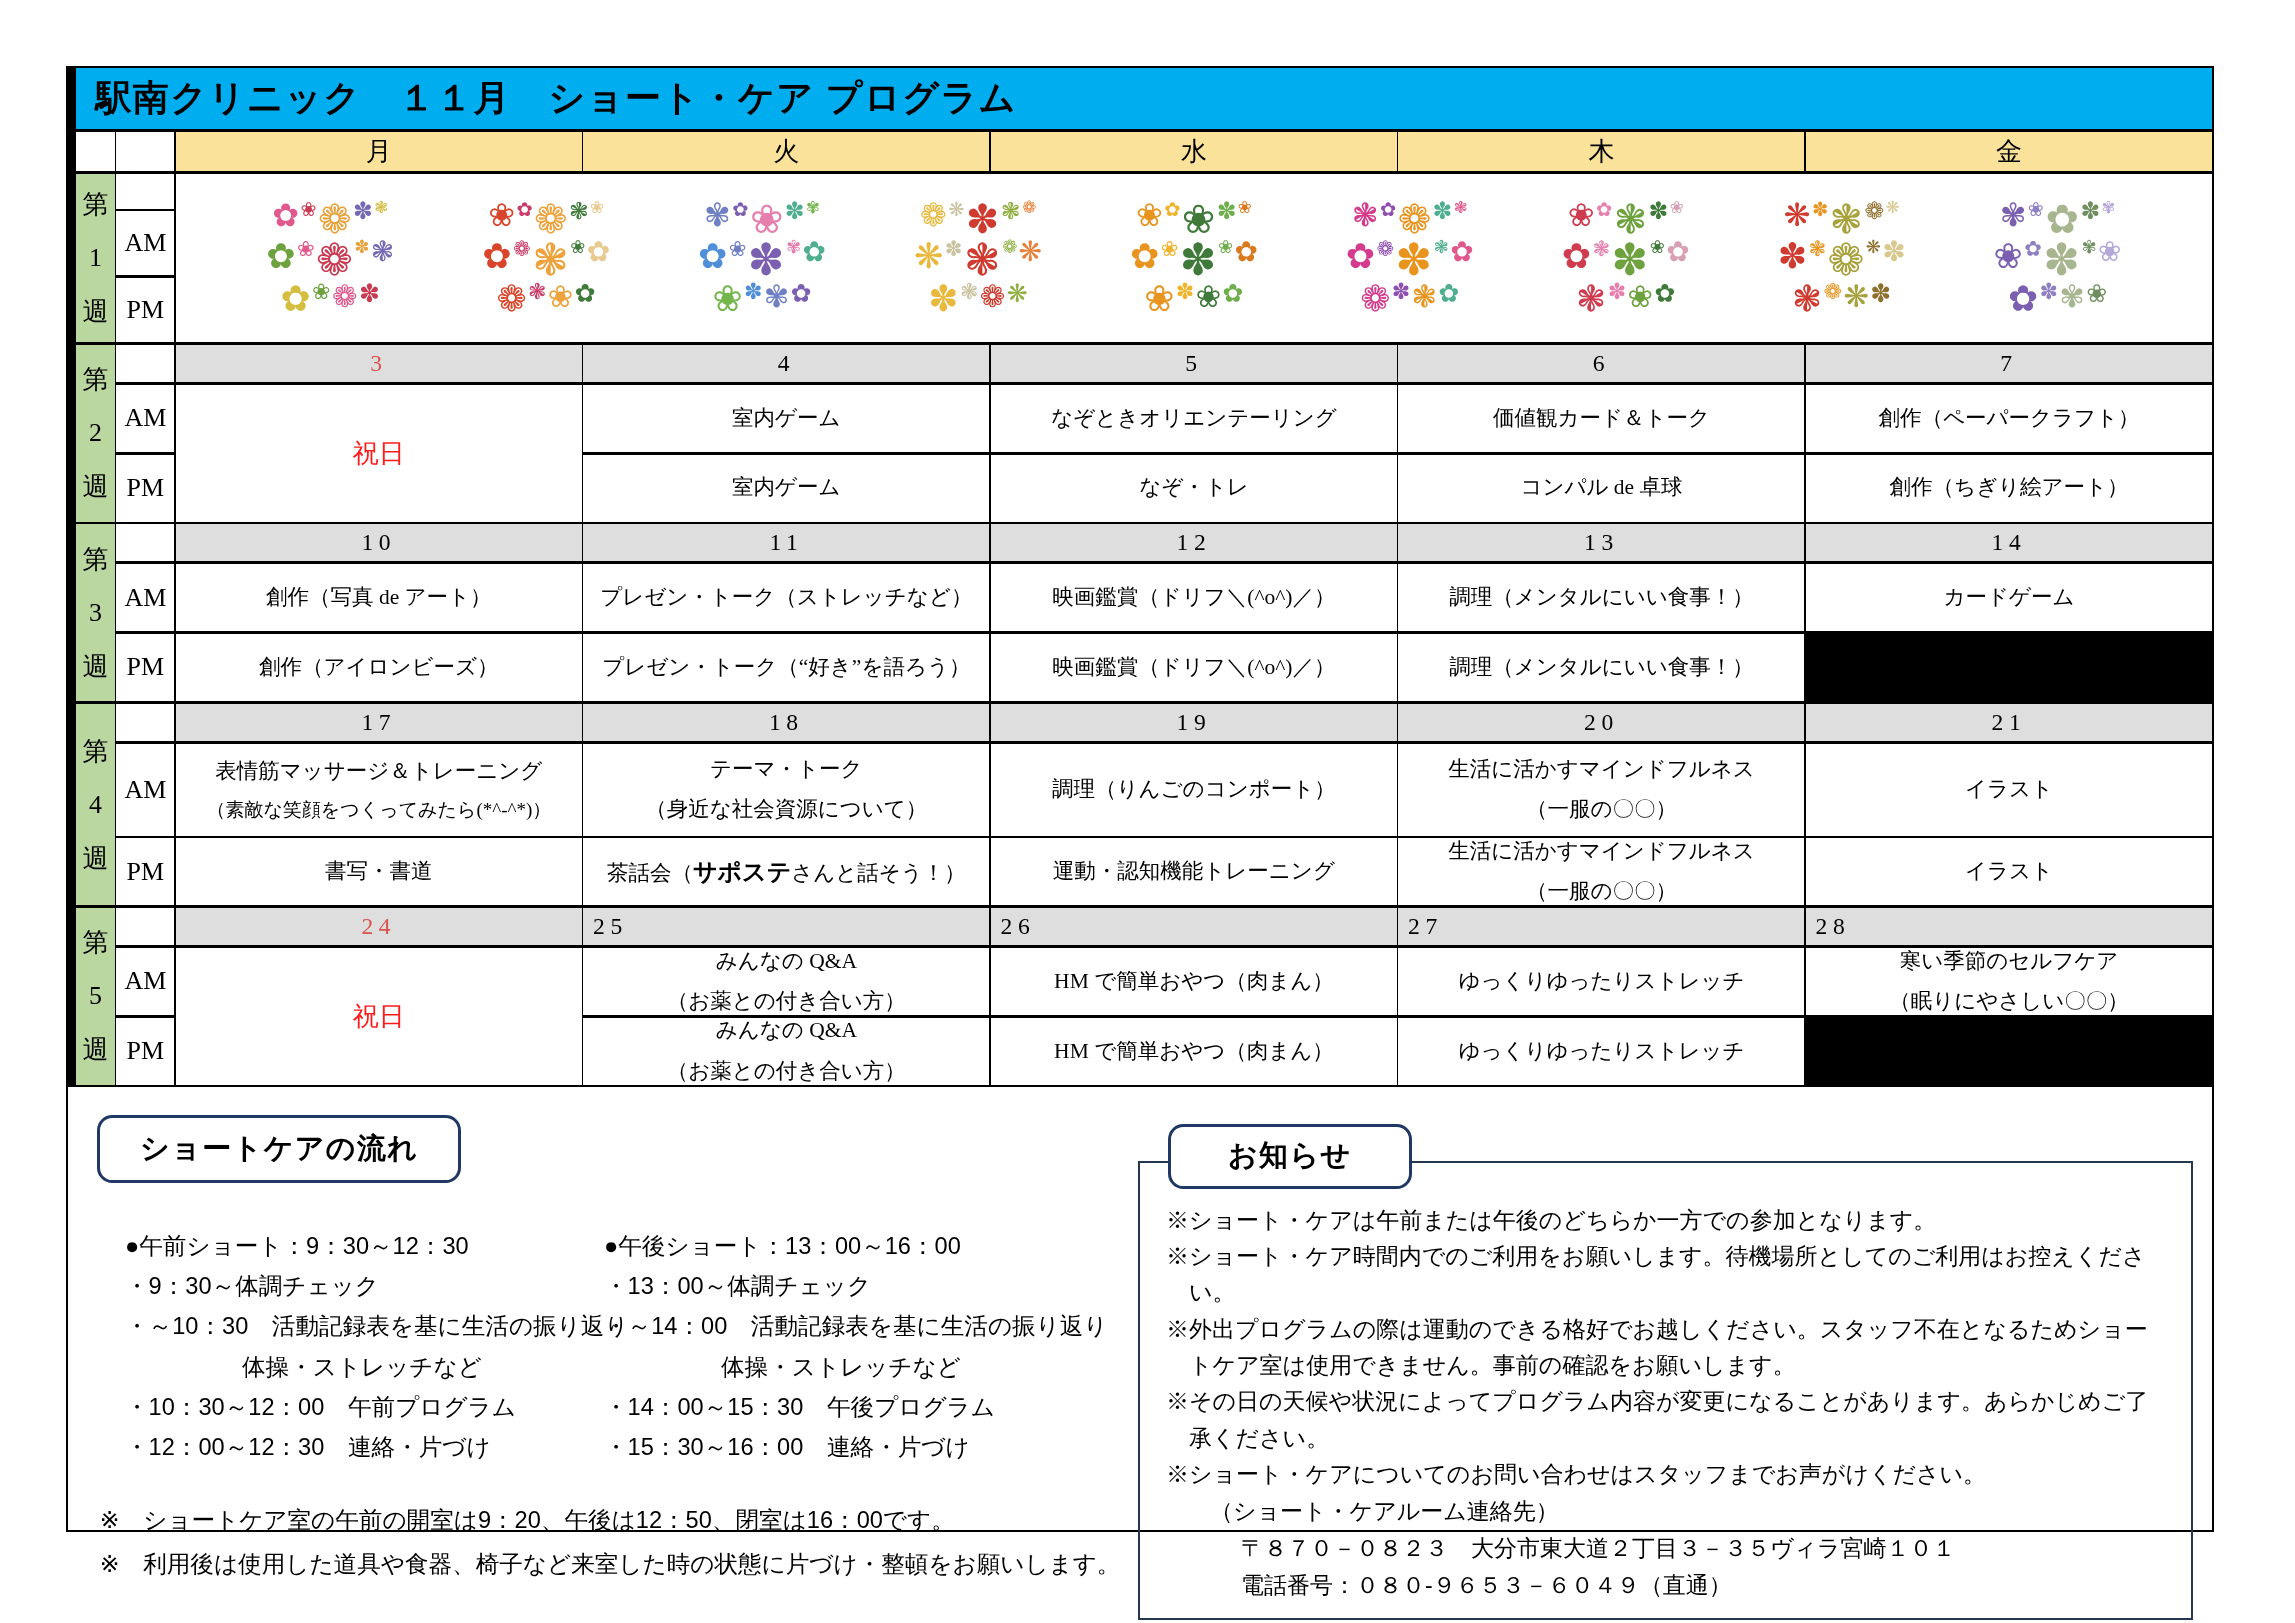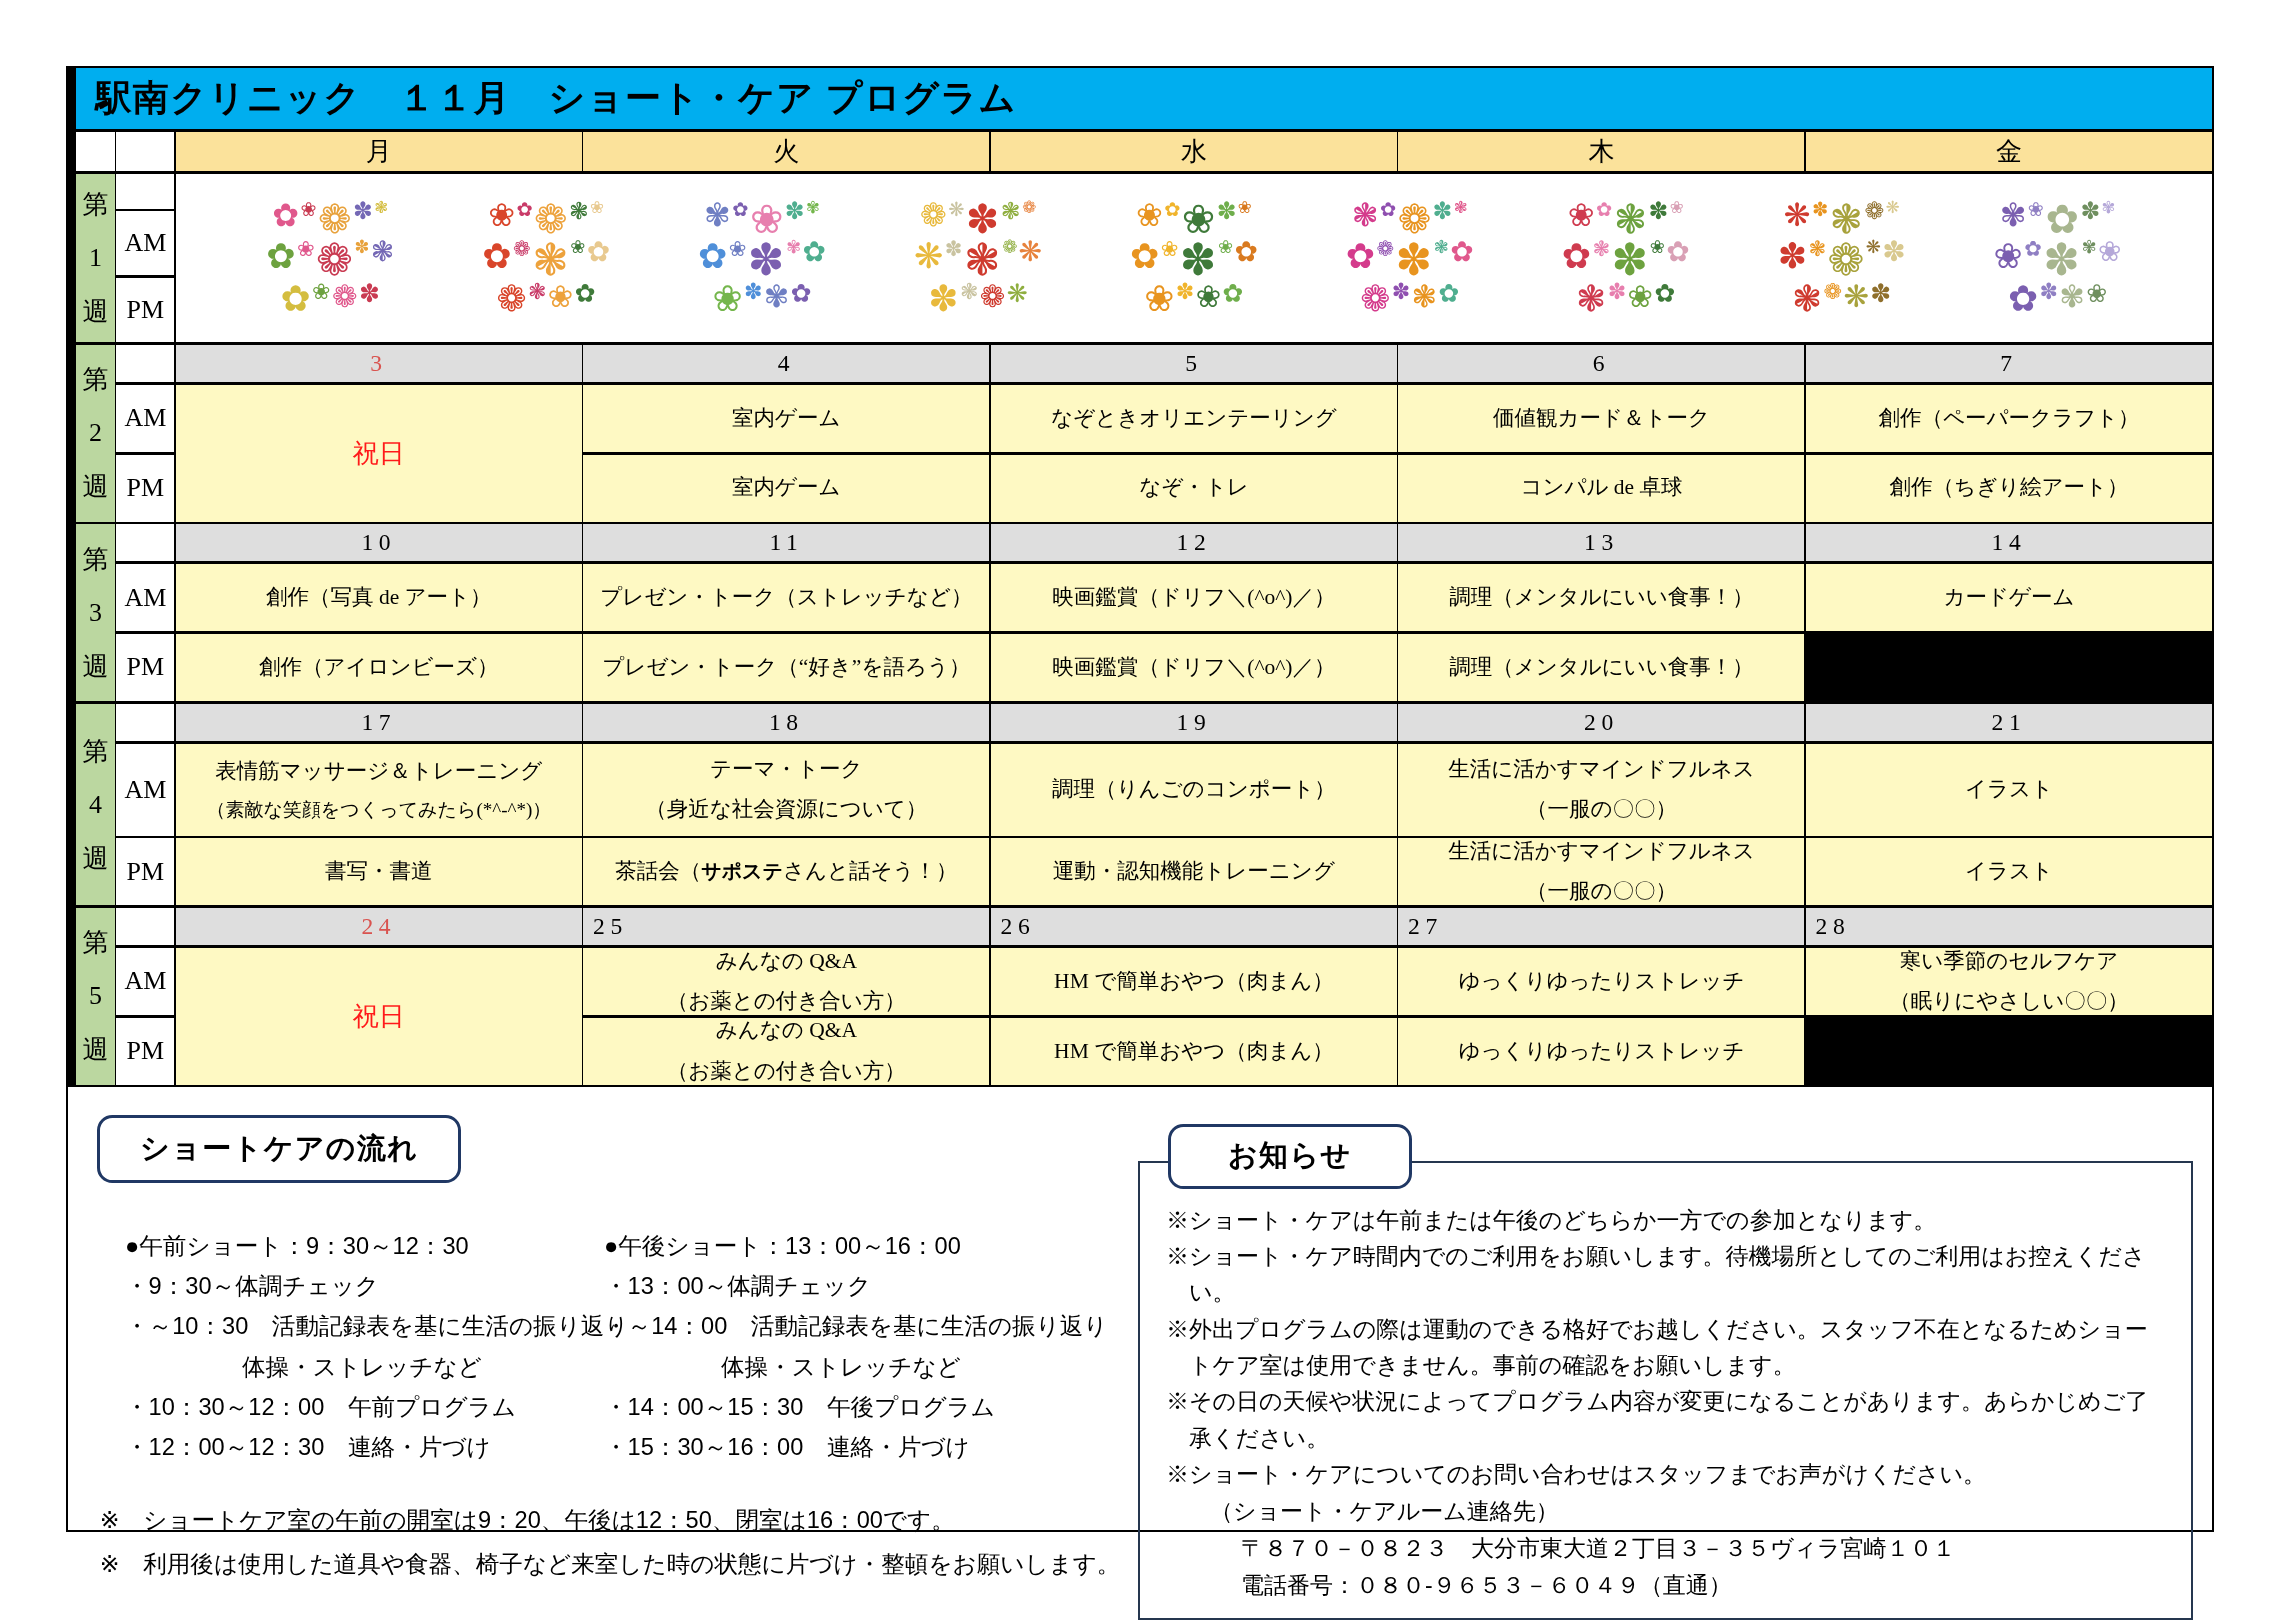--- a/index.html
+++ b/index.html
@@ -10,33 +10,33 @@
   .calendar{background:#000;display:flex;flex-direction:column;gap:2.8px;border-bottom:2.8px solid #000;padding-left:8px;}
   .title-bar{background:#00AEEF;height:61px;display:flex;align-items:center;padding-left:19.4px;}
   .title-bar .t{font-size:36px;font-weight:bold;letter-spacing:1.4px;}
   .grid-row{display:grid;grid-template-columns:39px 58px 1fr 1fr 1fr 1fr 1fr;column-gap:1.4px;background:#000;}
   .header-row > div{height:39px;display:flex;align-items:center;justify-content:center;}
   .hdr-spacer{background:#fff;}
   .day-hdr{background:#FBE29B;font-family:"Liberation Serif","DejaVu Serif",serif;font-size:26px;}
   .week{display:grid;grid-template-columns:39px 58px 1fr 1fr 1fr 1fr 1fr;column-gap:1.4px;row-gap:2.8px;background:#000;grid-template-rows:37px 67px 67px;}
   .week.w1{grid-template-rows:35px 64px 64px;}
   .week.w4{grid-template-rows:37px 92px 67px;}
-  .cell{background:#fef9c3;display:flex;align-items:center;justify-content:center;flex-direction:column;}
+  .cell{background:#ffffff;display:flex;align-items:center;justify-content:center;flex-direction:column;}
   .wk-label{grid-column:1;grid-row:1 / span 3;background:#BBD7A0;display:flex;flex-direction:column;align-items:center;justify-content:center;gap:21px;font-family:"Liberation Serif","DejaVu Serif",serif;font-size:26px;}
   .sub{grid-column:2;background:#fff;display:flex;align-items:center;justify-content:center;font-family:"Liberation Serif","DejaVu Serif",serif;font-size:26px;}
   .r1{grid-row:1}.r2{grid-row:2}.r3{grid-row:3}
   .d1{grid-column:3}.d2{grid-column:4}.d3{grid-column:5}.d4{grid-column:6}.d5{grid-column:7}
   .date-cell{background:#DEDEDE;font-family:"Liberation Serif","DejaVu Serif",serif;font-size:23.6px;letter-spacing:5.6px;flex-direction:row;}
   .date-left{justify-content:flex-start;padding-left:9.7px;box-sizing:border-box;}
   .date-red{color:#D9534F;}
   .act{font-family:"Liberation Serif","DejaVu Serif",serif;font-size:21.5px;line-height:1.55;text-align:center;gap:7px;}
   .act .ln{white-space:nowrap;}
   .act .sm{font-size:19px;}
   .holiday{grid-row:2 / span 2;color:#FF1A1A;font-family:"Liberation Serif","DejaVu Serif",serif;font-size:26px;}
-  .bold-g{font-weight:bold;font-family:"Liberation Sans","DejaVu Sans",sans-serif;font-size:20px;text-align:right;}
+  .bold-g{font-weight:bold;font-family:"Liberation Sans","DejaVu Sans",sans-serif;font-size:24px;text-align:right;}
   .flowers{grid-column:3 / span 5;grid-row:1 / span 3;background:#fff;display:flex;align-items:center;justify-content:space-evenly;flex-direction:row;padding:4.2px 7px;box-sizing:border-box;}
   .flower-tile{width:137px;height:149px;display:flex;flex-wrap:wrap;align-content:center;justify-content:center;gap:1.4px;overflow:hidden;}
   .flower-tile span{line-height:0.95;}
 
   
   .bottom{display:flex;padding:28px 16.7px 0 29px;box-sizing:border-box;}
   .box-title{display:inline-block;border:3.5px solid #203864;border-radius:15.3px;background:#fff;padding:11px 40px;font-size:29px;font-weight:bold;letter-spacing:1.4px;}
   .flow{width:1041px;flex:none;}
   .flow-cols{display:flex;margin-top:47px;margin-left:28px;}
   .flow-col1{width:458px;flex:none;}

